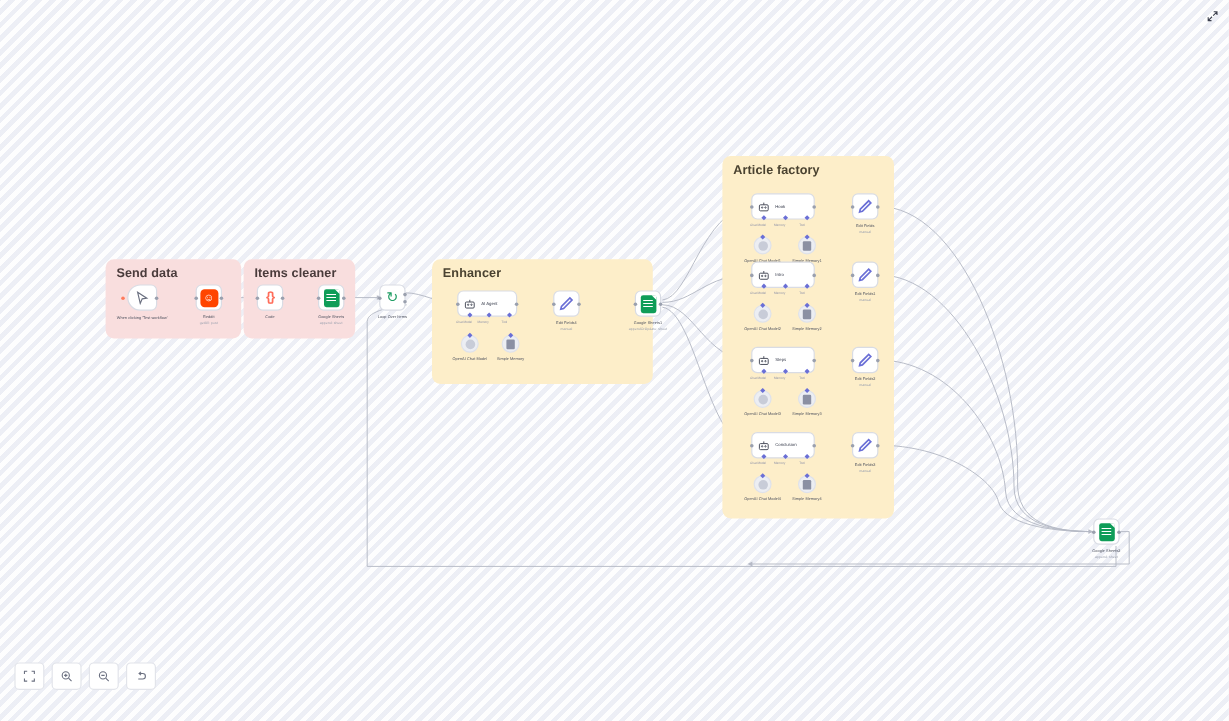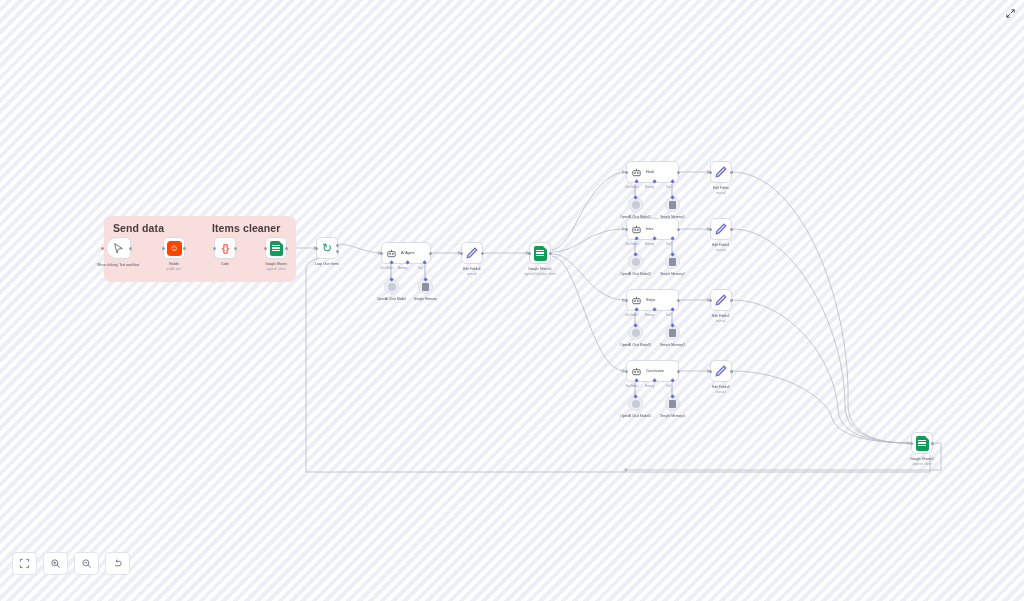--- a/index.html
+++ b/index.html
@@ -187,29 +187,35 @@
       <polygon points="622,369 626,371 622,373"></polygon>
       <polygon points="707,170 711,172 707,174"></polygon>
       <polygon points="707,227 711,229 707,231"></polygon>
       <polygon points="707,298 711,300 707,302"></polygon>
       <polygon points="707,369 711,371 707,373"></polygon>
       <polygon points="907,441 911,443 907,445"></polygon>
       <polygon points="627,468 623,470 627,472"></polygon>
     </g>
   </svg>
 
-  <div class="group g-pink" style="left:104px; top:216px; width:113px; height:66px;">
+  <div class="group g-pink" style="left:88px; top:216px; width:113px; height:66px;">
     <span class="g-title">Send data</span>
   </div>
 
   <div class="group g-pink" style="left:203px; top:216px; width:93px; height:66px;">
     <span class="g-title">Items cleaner</span>
   </div>
 
-
+  <div class="group g-amber" style="left:360px; top:216px; width:184px; height:104px;">
+    <span class="g-title">Enhancer</span>
+  </div>
+
+  <div class="group g-amber" style="left:602px; top:130px; width:143px; height:302px;">
+    <span class="g-title">Article factory</span>
+  </div>
 
   <div class="node" style="left:106px; top:237px;">
     <div class="nbox trigger">
       <span class="trig-dot"></span>
       <svg class="ico ico-cursor" viewBox="0 0 24 24" fill="none" stroke="#6b7080" stroke-width="1.8">
         <path d="M5 3 L19 12 L12 13 L9 20 Z"></path>
       </svg>
       <span class="port r"></span>
     </div>
     <span class="nlabel wrap" style="top:26px;">When clicking 'Test workflow'</span>

